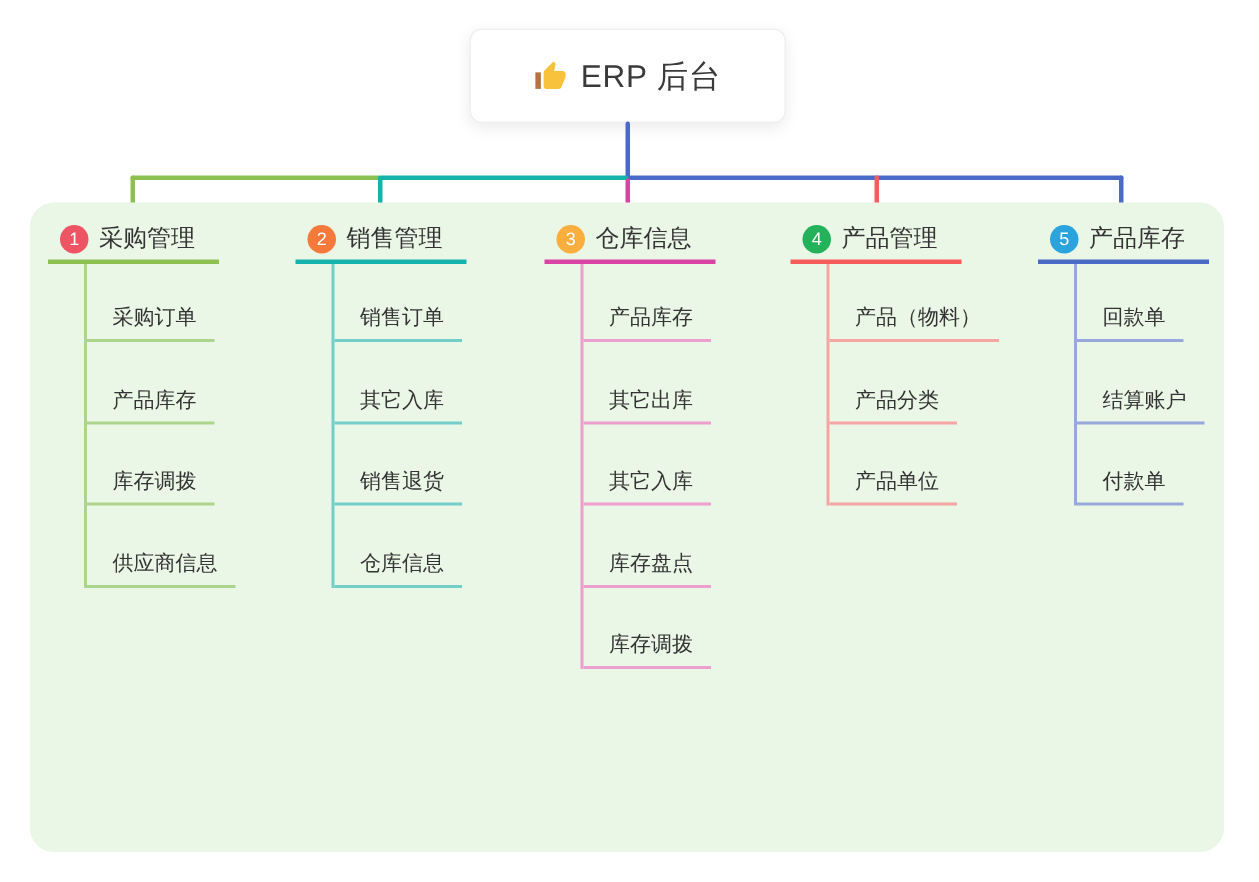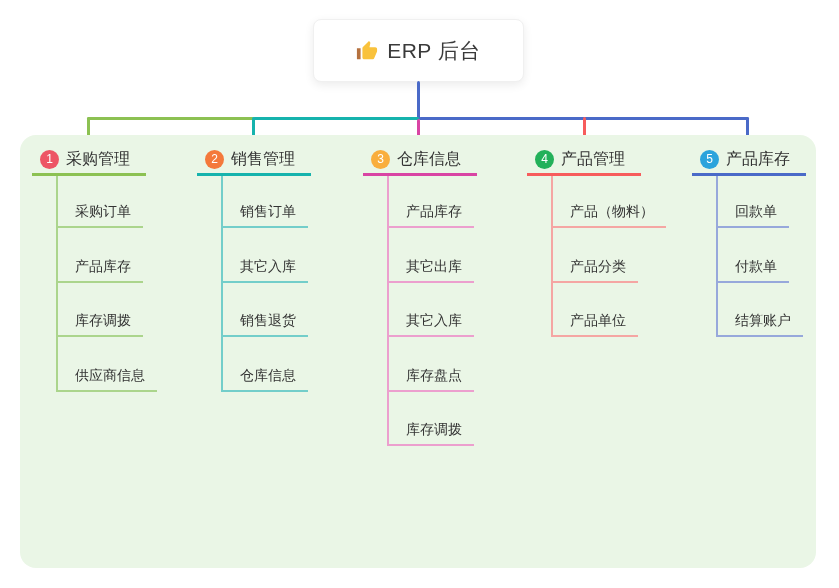--- a/index.html
+++ b/index.html
@@ -185,22 +185,22 @@
       <div class="branch" style="left: 692px; --c: #4A6AC8; --cl: #97A8DB;">
         <div class="branch-title">
           <span class="badge" style="background: rgb(43, 163, 220);">5</span>
           <span class="branch-label">产品库存</span>
         </div>
         <div class="children">
           <div class="child">
             <span class="child-label">回款单</span>
           </div>
           <div class="child">
+            <span class="child-label">结算账户</span>
+          </div>
+          <div class="child">
             <span class="child-label">付款单</span>
           </div>
-          <div class="child">
-            <span class="child-label">结算账户</span>
-          </div>
         </div>
       </div>
     </div>
 
 </div>
 
 </body></html>

